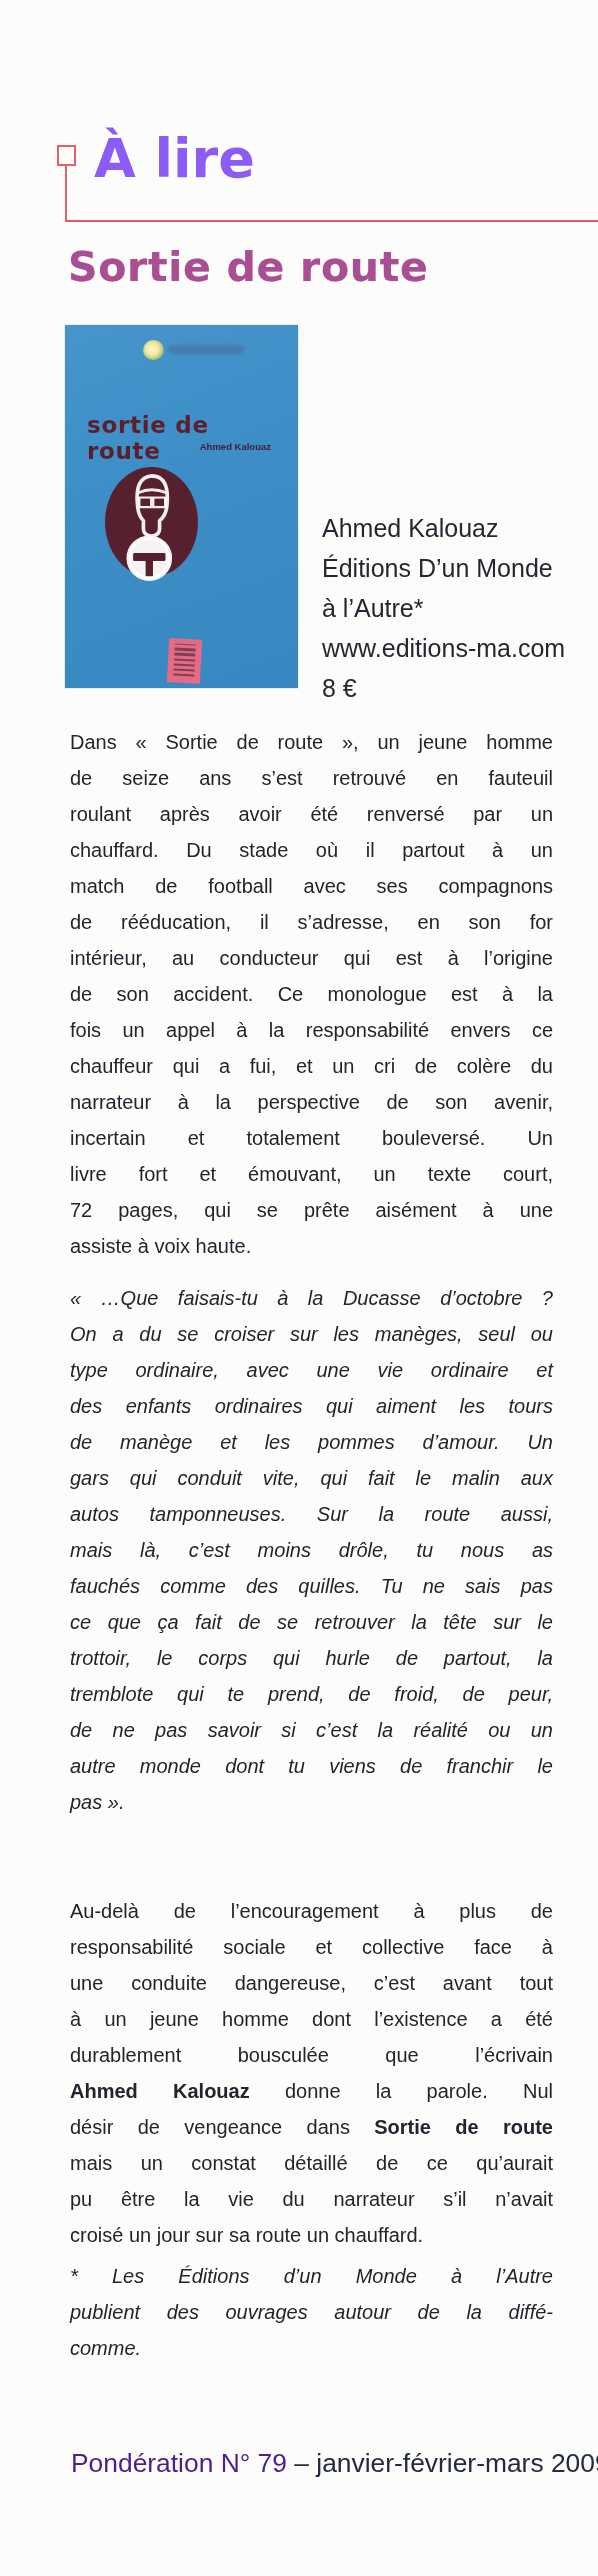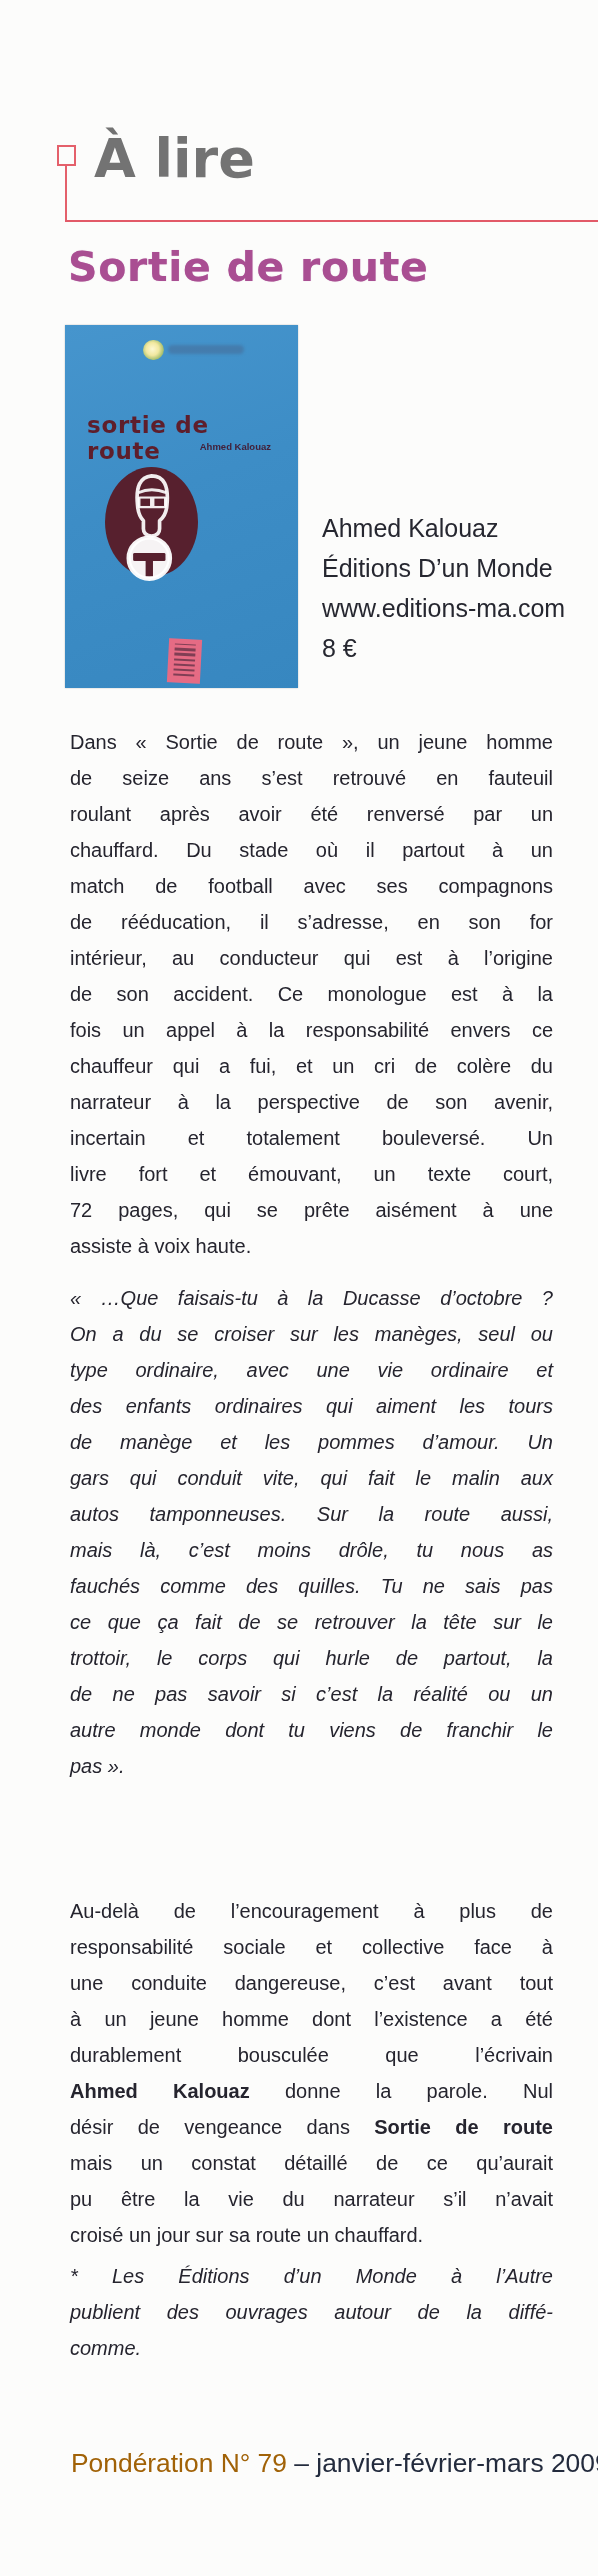--- a/index.html
+++ b/index.html
@@ -15,21 +15,21 @@
   
   .marker-square{
     position:absolute;left:57px;top:145px;width:15.4px;height:17px;
     border:2.2px solid #e4606b;background:transparent;
   }
   .rule-v{position:absolute;left:65px;top:165px;width:2.2px;height:57px;background:#e4606b;}
   .rule-h{position:absolute;left:65px;top:220px;width:534px;height:2.2px;background:#e25a68;}
   .section-title{
     position:absolute;left:94px;top:129px;
     font-size:54px;line-height:59px;font-weight:bold;
-    color:#737373;letter-spacing:0px;
+    color:#8b5cf6;letter-spacing:0px;
     font-family:"DejaVu Sans", sans-serif;
   }
   .article-title{
     position:absolute;left:68px;top:244px;
     font-size:41px;line-height:46px;font-weight:bold;
     color:#a94e92;letter-spacing:0.7px;
     font-family:"DejaVu Sans", sans-serif;
     text-shadow:0 0 0.7px rgba(169,78,146,.6);
   }
   
@@ -84,21 +84,21 @@
   .p1{top:724px;}
   .quote{top:1280px;}
   .p3{top:1893px;}
   .footnote{top:2258px;}
   .plain .tline{text-align:left;text-align-last:auto;}
   
   .footer{
     position:absolute;left:71px;top:2447px;width:514px;
     font-size:26.4px;line-height:32px;white-space:nowrap;
   }
-  .footer .mag{color:#a16207;}
+  .footer .mag{color:#4c1d95;}
   .footer .issue{color:#232b3d;}
 </style>
 </head>
 <body>
 
 <div class="page">
 
   <div class="marker-square"></div>
   <div class="rule-v"></div>
   <div class="rule-h"></div>
@@ -124,20 +124,21 @@
       <circle cx="60" cy="124" r="28" fill="none" stroke="#ffffff" stroke-width="6" opacity="0.95"></circle>
     </svg>
     <div class="cover-barcode">
       <div class="bars"></div>
     </div>
   </div>
 
   <div class="book-info plain">
       <div class="tline">Ahmed Kalouaz</div>
       <div class="tline">Éditions D’un Monde</div>
+      <div class="tline">à l’Autre*</div>
       <div class="tline">www.editions-ma.com</div>
       <div class="tline last">8 €</div>
     </div>
 
   <div class="copy p1">
       <div class="tline">Dans « Sortie de route », un jeune homme</div>
       <div class="tline">de seize ans s’est retrouvé en fauteuil</div>
       <div class="tline">roulant après avoir été renversé par un</div>
       <div class="tline">chauffard. Du stade où il partout à un</div>
       <div class="tline">match de football avec ses compagnons</div>
@@ -157,20 +158,21 @@
       <div class="tline">On a du se croiser sur les manèges, seul ou</div>
       <div class="tline">type ordinaire, avec une vie ordinaire et</div>
       <div class="tline">des enfants ordinaires qui aiment les tours</div>
       <div class="tline">de manège et les pommes d’amour. Un</div>
       <div class="tline">gars qui conduit vite, qui fait le malin aux</div>
       <div class="tline">autos tamponneuses. Sur la route aussi,</div>
       <div class="tline">mais là, c’est moins drôle, tu nous as</div>
       <div class="tline">fauchés comme des quilles. Tu ne sais pas</div>
       <div class="tline">ce que ça fait de se retrouver la tête sur le</div>
       <div class="tline">trottoir, le corps qui hurle de partout, la</div>
+      <div class="tline">tremblote qui te prend, de froid, de peur,</div>
       <div class="tline">de ne pas savoir si c’est la réalité ou un</div>
       <div class="tline">autre monde dont tu viens de franchir le</div>
       <div class="tline last">pas ».</div>
     </div>
   <div class="copy p3">
       <div class="tline">Au-delà de l’encouragement à plus de</div>
       <div class="tline">responsabilité sociale et collective face à</div>
       <div class="tline">une conduite dangereuse, c’est avant tout</div>
       <div class="tline">à un jeune homme dont l’existence a été</div>
       <div class="tline">durablement bousculée que l’écrivain</div>

